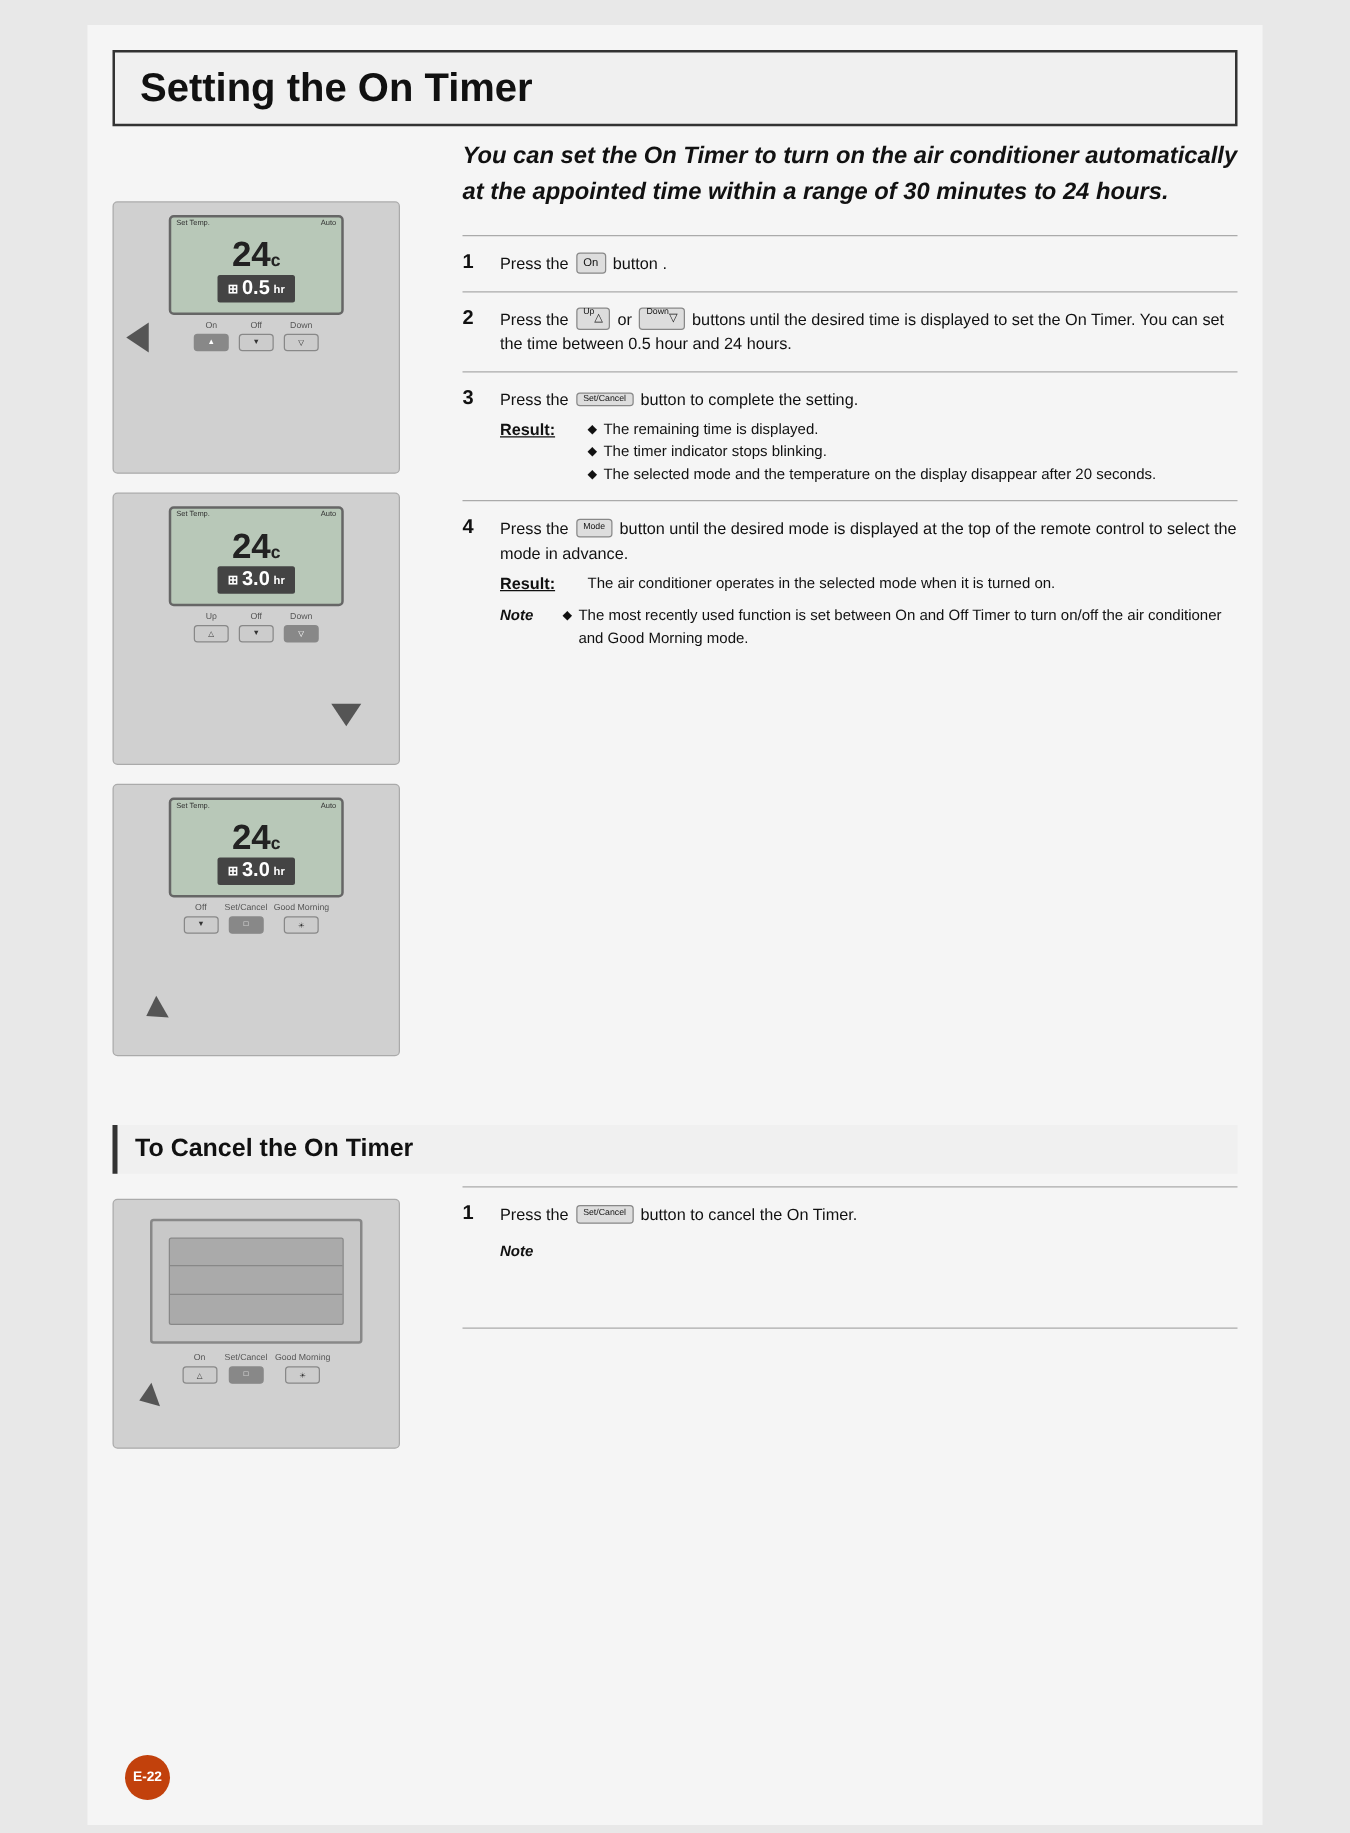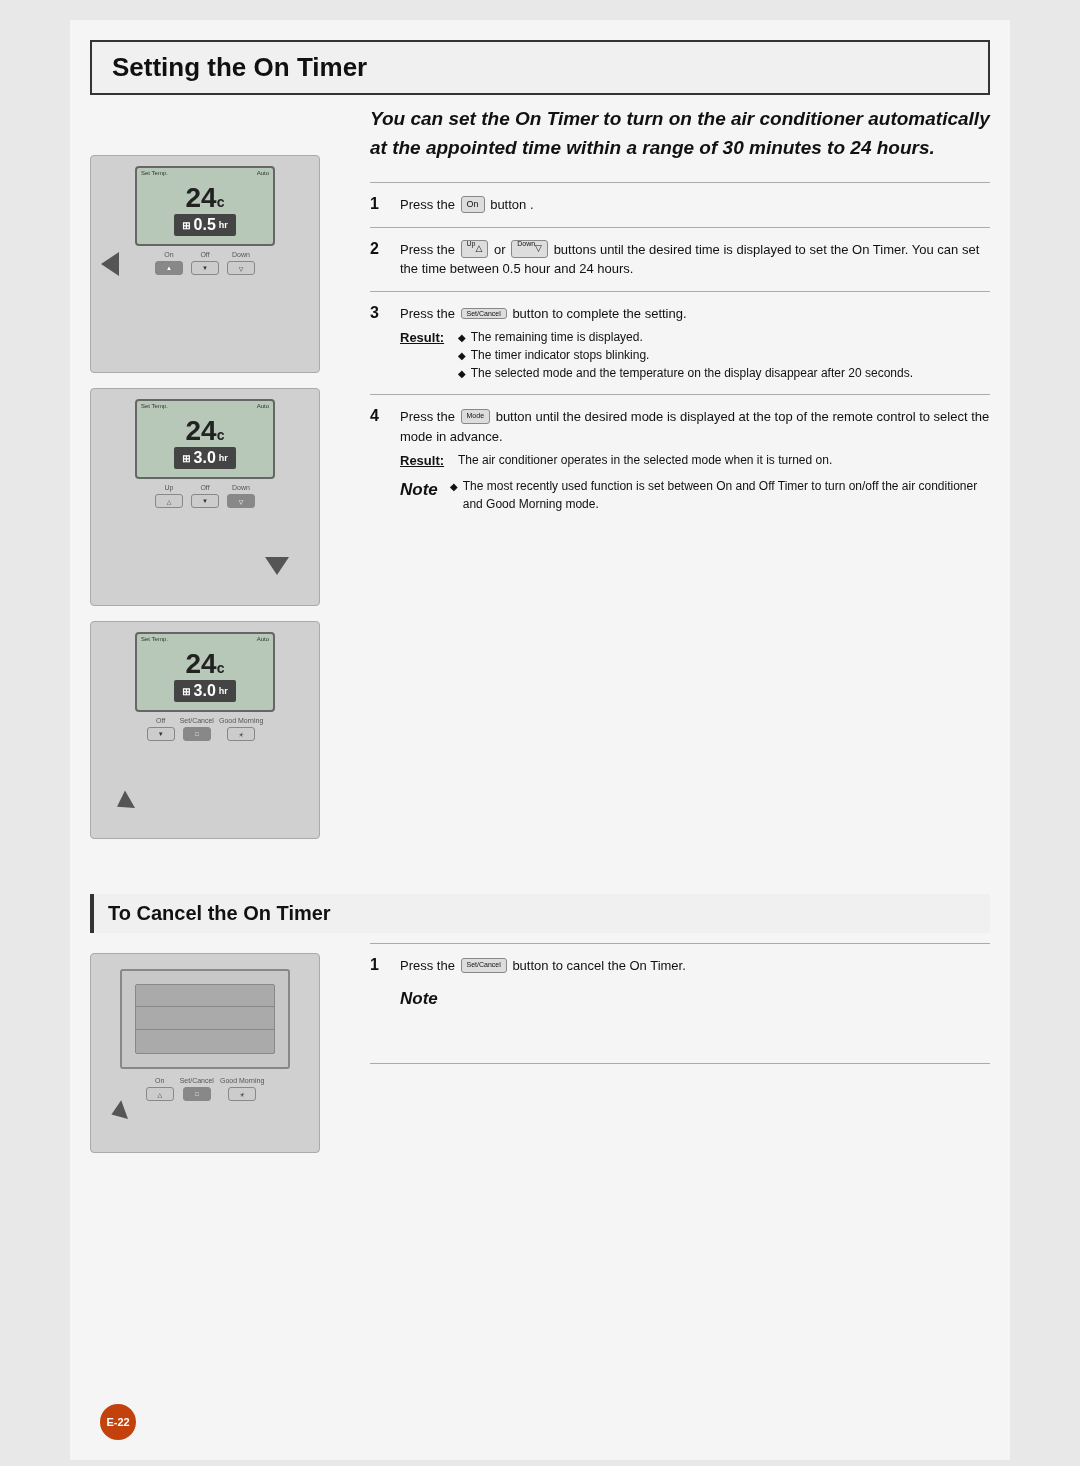--- a/index.html
+++ b/index.html
@@ -20,21 +20,21 @@
       padding: 0;
       position: relative;
     }
     .title-bar {
       background: #f0f0f0;
       border: 2px solid #333;
       padding: 10px 20px;
       margin: 20px 20px 0 20px;
     }
     .title-bar h1 {
-      font-size: 26px;
+      font-size: 32px;
       font-weight: bold;
       color: #111;
     }
     .content-area {
       display: flex;
       flex-direction: row;
       padding: 10px 20px;
     }
     .left-panel {
       width: 260px;
@@ -178,21 +178,21 @@
     }
     .step-content {
       font-size: 13px;
       color: #111;
       line-height: 1.5;
       flex: 1;
     }
     .step-content .result-row {
       display: flex;
       align-items: flex-start;
-      gap: 8px;
+      gap: 20px;
       margin-top: 5px;
     }
     .result-label {
       font-size: 13px;
       font-weight: bold;
       text-decoration: underline;
       color: #111;
       min-width: 50px;
     }
     .result-list {
@@ -214,21 +214,21 @@
     }
     .note-row {
       display: flex;
       align-items: flex-start;
       gap: 10px;
       margin-top: 6px;
     }
     .note-label {
       font-style: italic;
       font-weight: bold;
-      font-size: 17px;
+      font-size: 12px;
       color: #111;
       min-width: 40px;
     }
     .note-content {
       font-size: 12px;
       color: #111;
       line-height: 1.5;
       display: flex;
       align-items: flex-start;
       gap: 5px;

